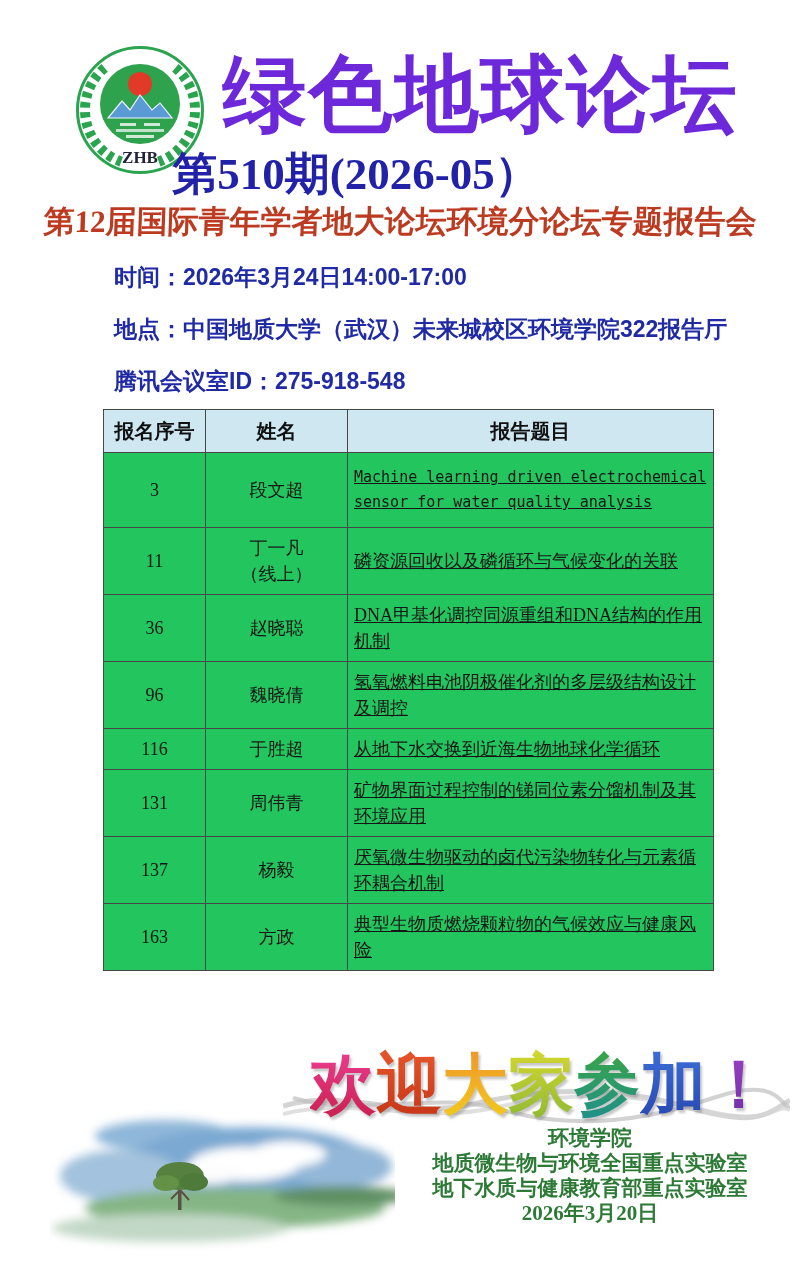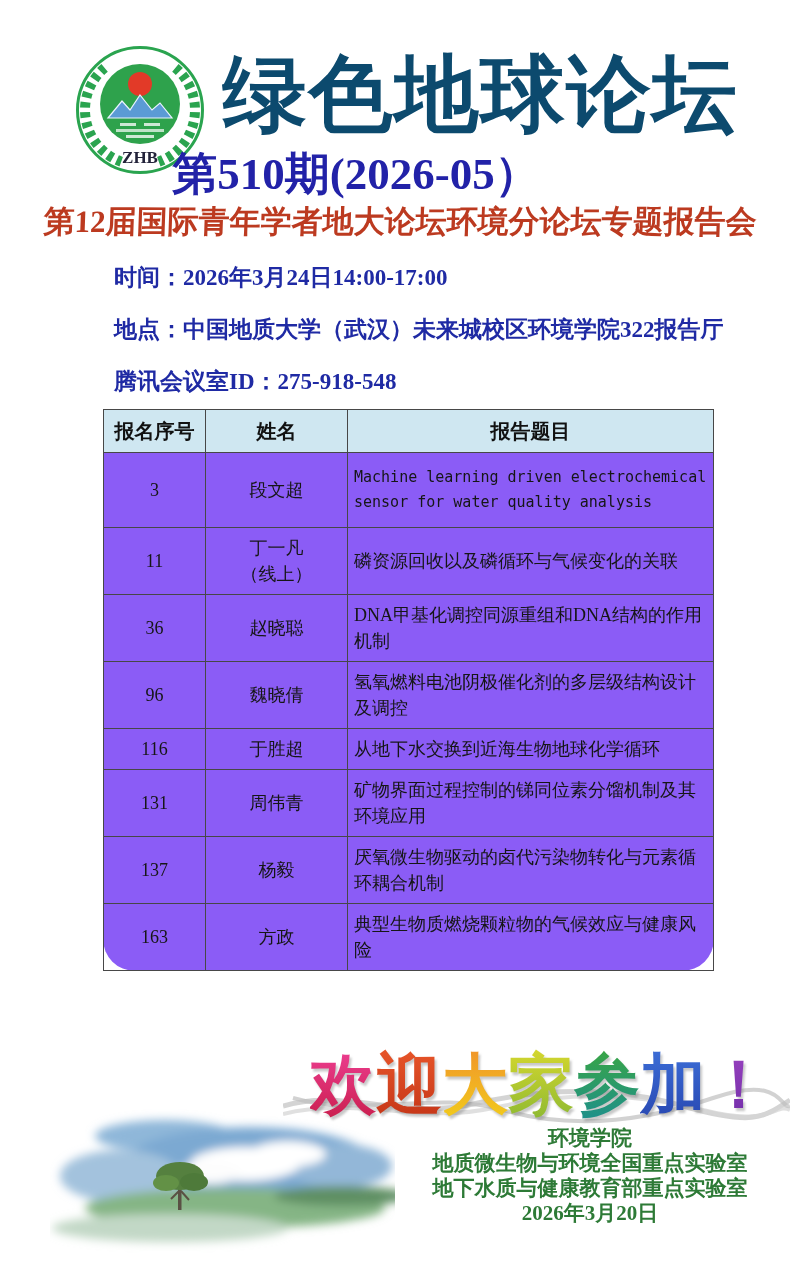--- a/index.html
+++ b/index.html
@@ -4,53 +4,53 @@
 <style>
   html,body{margin:0;padding:0;}
   body{
     width:800px;height:1266px;position:relative;overflow:hidden;background:#ffffff;
     font-family:"Liberation Serif",serif;
   }
   
   .logo{position:absolute;left:74px;top:44px;width:132px;height:132px;}
   .title{
     position:absolute;left:198px;top:40px;width:565px;text-align:center;
-    font-size:84px;font-weight:bold;color:#0c4a6e;letter-spacing:2px;
+    font-size:84px;font-weight:bold;color:#6d28d9;letter-spacing:2px;
     line-height:110px;white-space:nowrap;
   }
   .issue{
     position:absolute;left:0;top:148px;width:656px;box-sizing:border-box;padding-left:56px;
     text-align:center;font-size:45px;font-weight:bold;color:#2222a8;line-height:52px;white-space:nowrap;
   }
   .subtitle{
     position:absolute;left:0;top:202px;width:800px;text-align:center;
     font-size:31px;font-weight:bold;color:#bc3a20;line-height:40px;white-space:nowrap;
     transform:skewX(-2deg);
   }
   
   .info{
     position:absolute;left:114px;top:262px;
-    font-family:Liberation Serif, serif;font-weight:bold;color:#1f2aa4;font-size:23px;
+    font-family:Liberation Sans, sans-serif;font-weight:bold;color:#1f2aa4;font-size:23px;
   }
   .info .line{margin-bottom:21px;white-space:nowrap;}
   .info .line.indent{}
   
   .schedule{position:absolute;left:103px;top:409px;}
-  table{border-collapse:collapse;table-layout:fixed;width:610px;background:#8b5cf6;border-radius:32px;}
+  table{border-collapse:collapse;table-layout:fixed;width:610px;background:#22c55e;}
   col.c1{width:102px;} col.c2{width:142px;} col.c3{width:366px;}
   th{
     background:#cfe7f1;border:1px solid #474747;height:42px;
     font-size:20px;font-weight:bold;color:#111;padding:0 2px;
   }
   td{
     border:1px solid #474747;padding:7px 5px;font-size:18px;color:#161616;line-height:26px;
     vertical-align:middle;
   }
   td.c-no,td.c-name{text-align:center;}
-  td.c-title{text-align:left;padding-left:6px;padding-right:4px;}
+  td.c-title{text-align:left;padding-left:6px;padding-right:4px;text-decoration:underline;}
   td.c-title.en{font-family:"DejaVu Sans Mono",monospace;font-size:15px;line-height:25px;padding-top:12px;padding-bottom:12px;}
   
   .ribbons{position:absolute;left:283px;top:1076px;width:507px;height:58px;z-index:1;}
   .welcome{position:absolute;left:297px;top:1046px;width:475px;white-space:nowrap;z-index:3;text-align:right;}
   .wch{
     display:inline-block;font-size:66px;font-weight:bold;line-height:78px;
     -webkit-background-clip:text;background-clip:text;color:transparent;
     filter:drop-shadow(2px 3px 1px rgba(110,110,110,0.38));
   }
   

